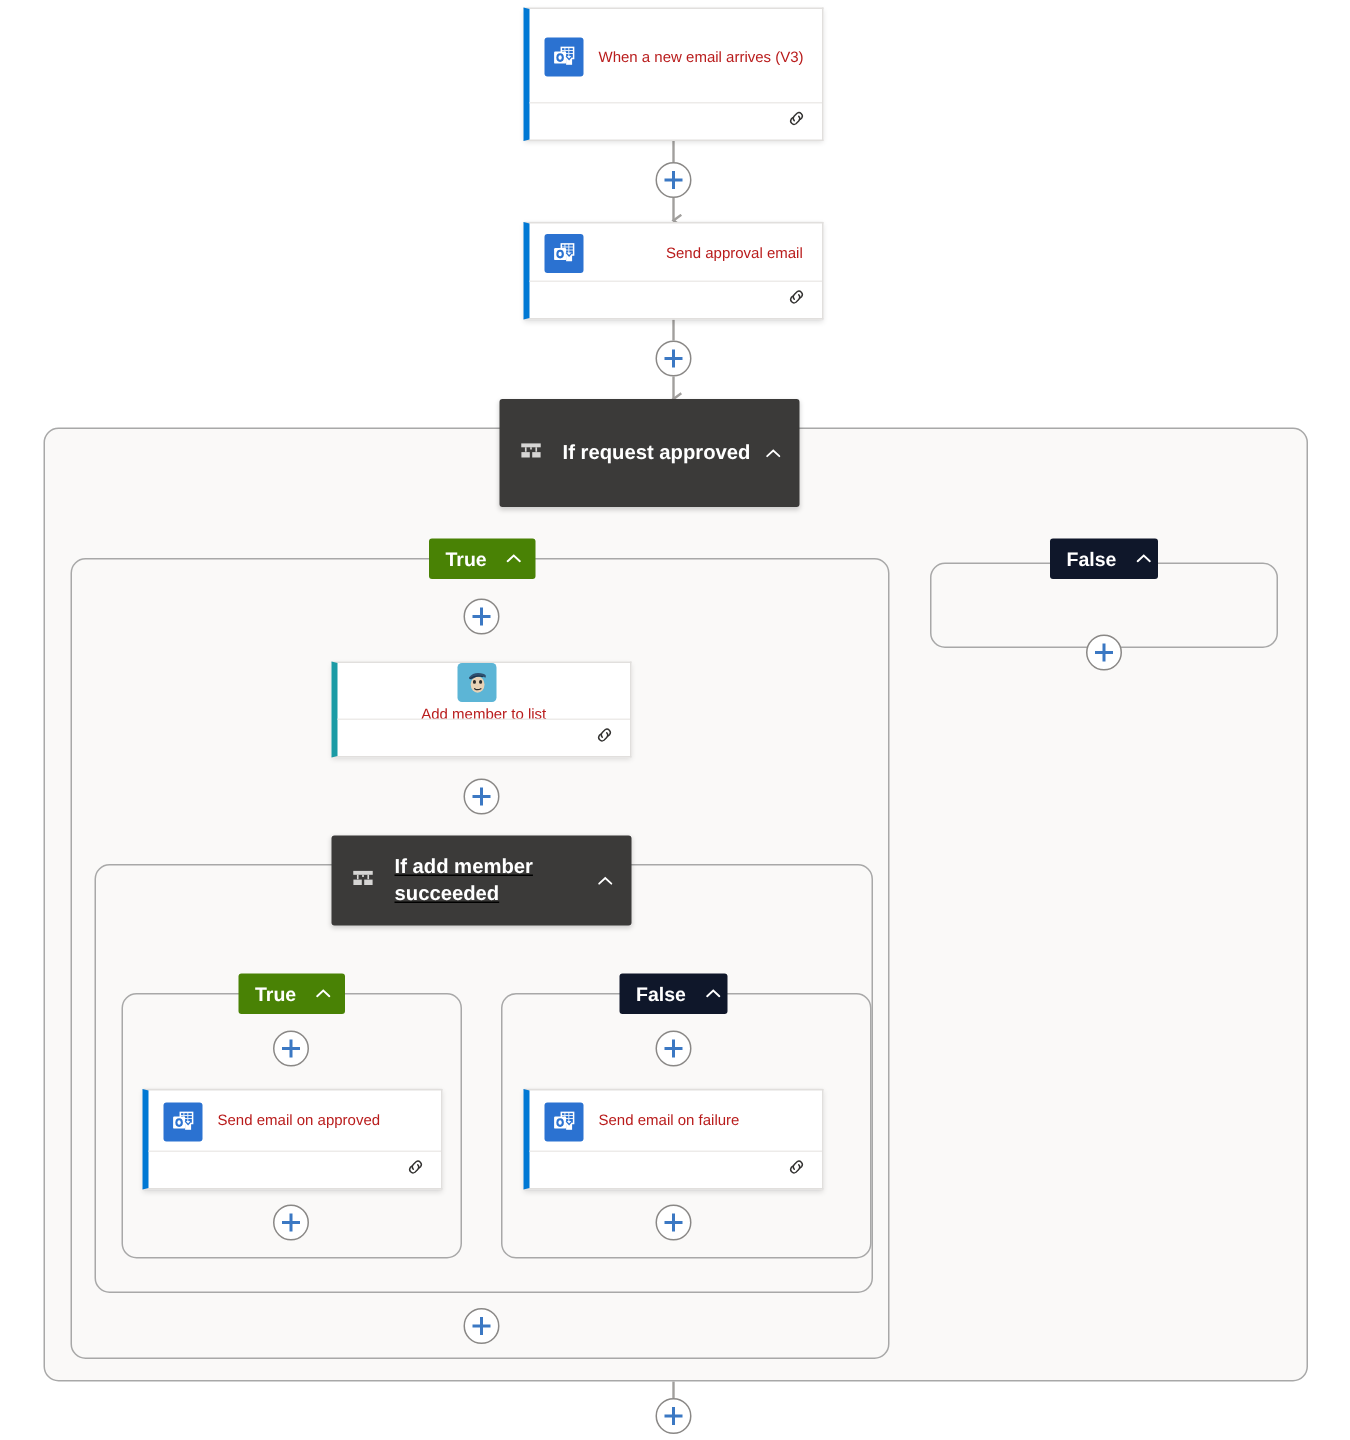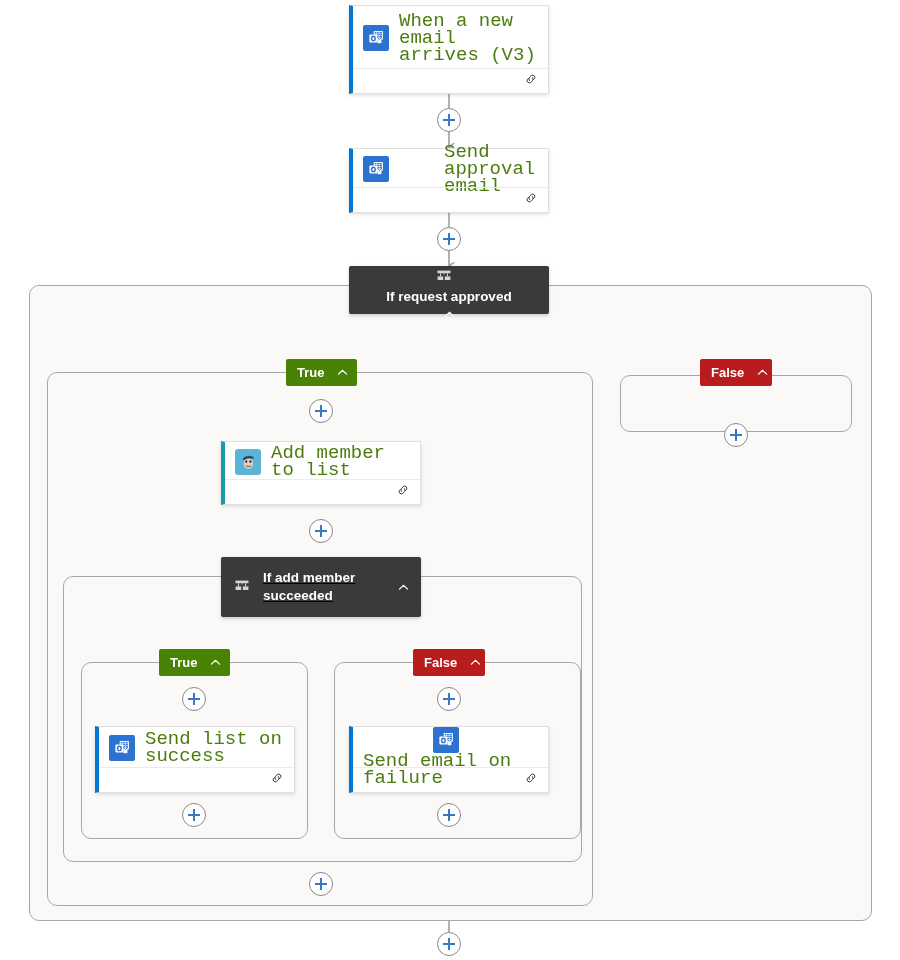--- a/index.html
+++ b/index.html
@@ -42,22 +42,22 @@
   }
   .card .ico{
     width:26px;height:26px;flex:0 0 26px;
     border-radius:2px;
     display:flex;align-items:center;justify-content:center;
     margin-right:10px;
   }
   .ico.outlook{background:#2b72d1;}
   .ico.mailchimp{background:#5cb5d6;border-radius:3px;}
   .card .ctitle{
-    font-size:19px;color:#4d7c0f;line-height:17px;
-    font-family:Liberation Mono, monospace;
+    font-size:10px;color:#b91c1c;line-height:17px;
+    font-family:Liberation Sans, sans-serif;
   }
   .card .cfoot{
     position:absolute;left:0;right:0;bottom:0;height:25px;
     border-top:1px solid #edebe9;
     display:flex;align-items:center;justify-content:flex-end;
     padding-right:10px;box-sizing:border-box;
   }
 
   
   .cond{
@@ -80,21 +80,21 @@
   .badge{
     position:absolute;
     height:27px;
     display:flex;align-items:center;
     padding:0 9px 0 11px;
     box-sizing:border-box;
     border-radius:2px;
     color:#fff;font-size:13px;font-weight:bold;
   }
   .badge.t{background:#498205;}
-  .badge.f{background:#b91c1c;}
+  .badge.f{background:#0f172a;}
   .badge .bchev{margin-left:12px;display:flex;align-items:center;}
 
   
   .plus{
     position:absolute;
     width:24px;height:24px;
     border-radius:50%;
     background:#ffffff;
     border:1px solid #8a8886;
     box-sizing:border-box;
@@ -220,21 +220,21 @@
         <svg width="14" height="14" viewBox="0 0 16 16">
           <path d="M6.3 9.7 a2.6 2.6 0 0 1 0-3.6 l2.1-2.1 a2.6 2.6 0 0 1 3.6 3.6 l-1 1" fill="none" stroke="#323130" stroke-width="1.1" stroke-linecap="round"></path>
           <path d="M9.7 6.3 a2.6 2.6 0 0 1 0 3.6 l-2.1 2.1 a2.6 2.6 0 0 1 -3.6 -3.6 l1 -1" fill="none" stroke="#323130" stroke-width="1.1" stroke-linecap="round"></path>
         </svg>
       </span>
     </div>
   </div>
 
   <div class="plus" style="left:437px;top:227px;"></div>
 
-  <div class="cond" style="left:349px;top:266px;width:200px;height:48px;flex-direction:column;">
+  <div class="cond" style="left:333px;top:266px;width:200px;height:72px;">
     <span class="cico">
       <svg width="18" height="18" viewBox="0 0 18 18">
         <rect x="2.5" y="2.6" width="13" height="2.6" fill="#d6d5d4"></rect>
         <path d="M5.5 5.2 V8.2 M12.5 5.2 V8.2 M9 5.2 V6.6" stroke="#d6d5d4" stroke-width="1.1"></path>
         <rect x="2.6" y="8.4" width="5.6" height="3.6" fill="#d6d5d4"></rect>
         <rect x="9.8" y="8.4" width="5.6" height="3.6" fill="#d6d5d4"></rect>
       </svg>
     </span>
     <span class="ctxt">If request approved</span>
     <span class="chev">
@@ -260,21 +260,21 @@
         <path d="M3 10 L8 5.4 L13 10" fill="none" stroke="#ffffff" stroke-width="1.6" stroke-linecap="round"></path>
       </svg>
     </span>
   </div>
 
   <div class="plus" style="left:724px;top:423px;"></div>
 
   <div class="plus" style="left:309px;top:399px;"></div>
 
   <div class="card teal" style="left:221px;top:441px;width:200px;height:64px;">
-    <div class="crow" style="height:39px;">
+    <div class="crow" style="height:39px;flex-direction:column;">
       <span class="ico mailchimp">
         <svg width="20" height="20" viewBox="0 0 20 20">
           <ellipse cx="10.4" cy="11.4" rx="4.6" ry="5.4" fill="#e7d2b6"></ellipse>
           <ellipse cx="8.3" cy="9.6" rx="1.05" ry="1.3" fill="#2b2b2b"></ellipse>
           <ellipse cx="12.4" cy="9.6" rx="1.05" ry="1.3" fill="#2b2b2b"></ellipse>
           <path d="M8.4 14.1 Q10.4 15.5 12.6 14.1" fill="none" stroke="#2b2b2b" stroke-width="0.8" stroke-linecap="round"></path>
           <path d="M4.6 6.6 Q8.4 2.2 14.6 4.4 Q16.6 5.2 15.6 6.8 Q12 4.6 6.4 7.8 Q4.6 8.2 4.6 6.6 Z" fill="#2f4f6f"></path>
           <path d="M5.4 7.4 Q9 4.6 14.2 6.2" fill="none" stroke="#1d3347" stroke-width="0.7"></path>
         </svg>
       </span>
@@ -336,34 +336,34 @@
         <svg width="16" height="16" viewBox="0 0 16 16">
           <rect x="6.2" y="1.6" width="8.2" height="7.4" fill="none" stroke="#ffffff" stroke-width="1"></rect>
           <path d="M6.2 3.6 H14.4 M6.2 5.6 H14.4 M8.6 1.6 V9 M11.2 1.6 V9" stroke="#ffffff" stroke-width="0.7" opacity="0.85"></path>
           <rect x="1.4" y="4.4" width="8" height="8" rx="0.8" fill="#ffffff"></rect>
           <ellipse cx="5.4" cy="8.4" rx="2.5" ry="2.9" fill="#2b72d1"></ellipse>
           <ellipse cx="5.4" cy="8.4" rx="1.1" ry="1.5" fill="#ffffff"></ellipse>
           <path d="M9.4 7.4 L13.4 7.4 L13.4 13.2 L9.4 13.2 Z" fill="#ffffff"></path>
           <path d="M9.4 7.4 L11.4 9.6 L13.4 7.4" fill="none" stroke="#2b72d1" stroke-width="0.9"></path>
         </svg>
       </span>
-      <span class="ctitle">Send list on success</span>
+      <span class="ctitle">Send email on approved</span>
     </div>
     <div class="cfoot">
       <span>
         <svg width="14" height="14" viewBox="0 0 16 16">
           <path d="M6.3 9.7 a2.6 2.6 0 0 1 0-3.6 l2.1-2.1 a2.6 2.6 0 0 1 3.6 3.6 l-1 1" fill="none" stroke="#323130" stroke-width="1.1" stroke-linecap="round"></path>
           <path d="M9.7 6.3 a2.6 2.6 0 0 1 0 3.6 l-2.1 2.1 a2.6 2.6 0 0 1 -3.6 -3.6 l1 -1" fill="none" stroke="#323130" stroke-width="1.1" stroke-linecap="round"></path>
         </svg>
       </span>
     </div>
   </div>
 
   <div class="card" style="left:349px;top:726px;width:200px;height:67px;">
-    <div class="crow" style="height:41px;flex-direction:column;">
+    <div class="crow" style="height:41px;">
       <span class="ico outlook">
         <svg width="16" height="16" viewBox="0 0 16 16">
           <rect x="6.2" y="1.6" width="8.2" height="7.4" fill="none" stroke="#ffffff" stroke-width="1"></rect>
           <path d="M6.2 3.6 H14.4 M6.2 5.6 H14.4 M8.6 1.6 V9 M11.2 1.6 V9" stroke="#ffffff" stroke-width="0.7" opacity="0.85"></path>
           <rect x="1.4" y="4.4" width="8" height="8" rx="0.8" fill="#ffffff"></rect>
           <ellipse cx="5.4" cy="8.4" rx="2.5" ry="2.9" fill="#2b72d1"></ellipse>
           <ellipse cx="5.4" cy="8.4" rx="1.1" ry="1.5" fill="#ffffff"></ellipse>
           <path d="M9.4 7.4 L13.4 7.4 L13.4 13.2 L9.4 13.2 Z" fill="#ffffff"></path>
           <path d="M9.4 7.4 L11.4 9.6 L13.4 7.4" fill="none" stroke="#2b72d1" stroke-width="0.9"></path>
         </svg>

